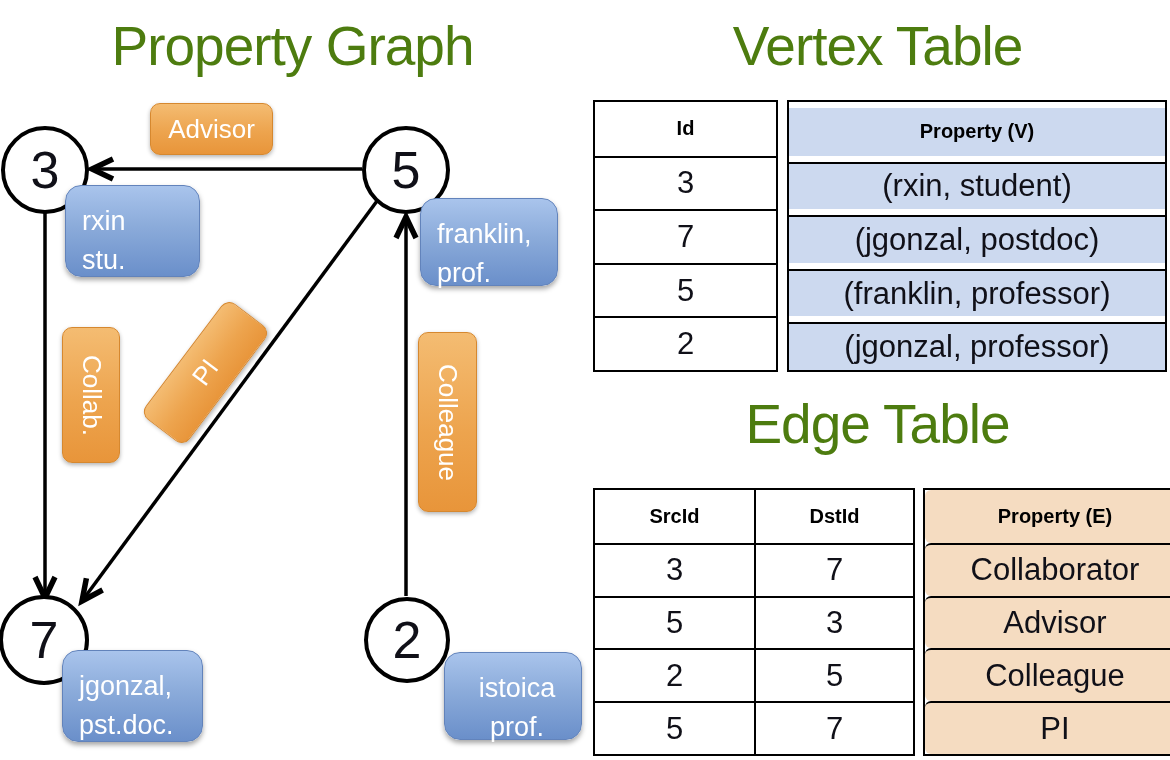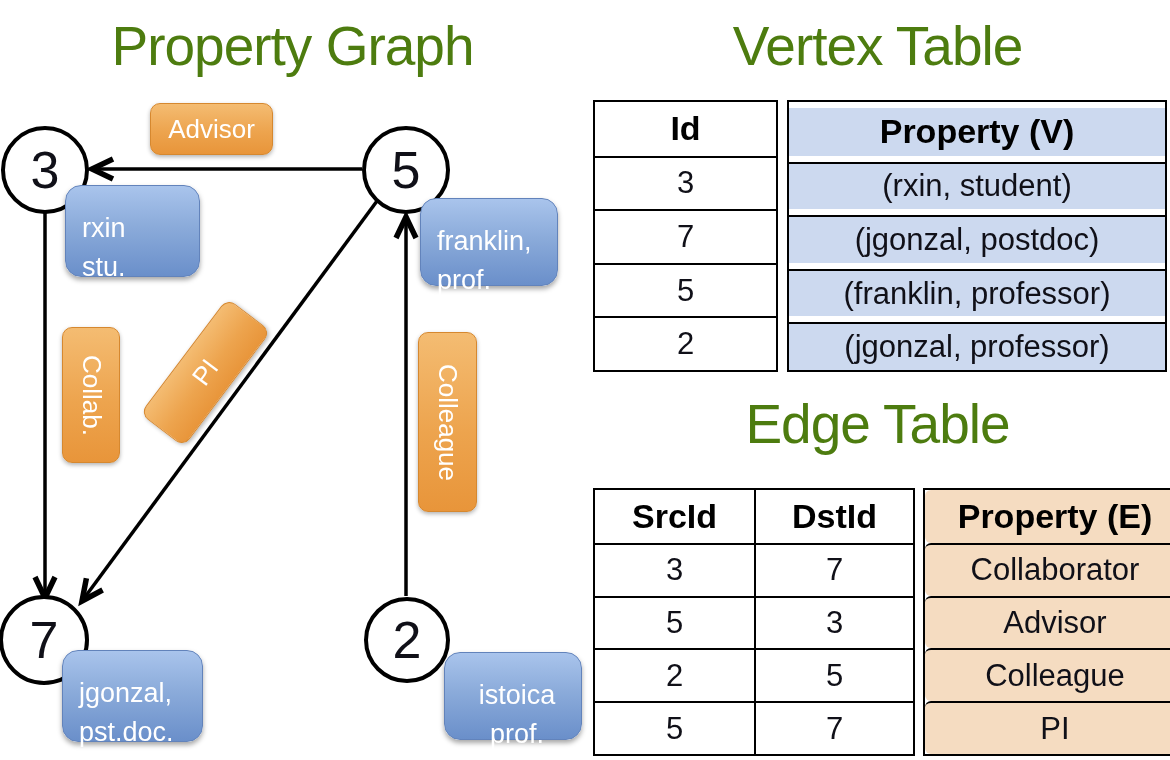--- a/index.html
+++ b/index.html
@@ -21,21 +21,21 @@
           display:flex; align-items:center; justify-content:center; z-index:2;
           font-size:52px; font-weight:300; color:#101018; }
   #node-3 { left:1px;   top:126px; width:88px; height:88px; }
   #node-5 { left:362px; top:126px; width:88px; height:88px; }
   #node-7 { left:-1px;  top:595px; width:90px; height:90px; }
   #node-2 { left:364px; top:597px; width:86px; height:86px; }
 
   .vbox { position:absolute; z-index:3; border-radius:16px;
           background:linear-gradient(180deg,#a9c4ec 0%, #8babda 45%, #6a8fca 100%);
           border:1px solid #6283bb; box-shadow:0 3px 5px rgba(0,0,0,.35);
-          color:#fff; font-size:27px; line-height:1.45; padding:23px 8px 6px 16px; }
+          color:#fff; font-size:27px; line-height:1.45; padding:16px 8px 6px 16px; }
   #vbox-rxin     { left:65px;  top:185px; width:135px; height:92px; }
   #vbox-franklin { left:420px; top:185px; width:138px; height:88px;margin-top:13px; }
   #vbox-jgonzal  { left:62px;  top:650px; width:141px; height:92px; }
   #vbox-istoica  { left:444px; top:652px; width:138px; height:88px;text-align:center; }
 
   .pill { position:absolute; z-index:3; border-radius:10px;
           background:linear-gradient(180deg,#f4bc72 0%, #eda44e 55%, #e8953a 100%);
           border:1px solid #d6882f; box-shadow:0 2px 4px rgba(0,0,0,.3);
           color:#fff; font-size:26px; display:flex; align-items:center; justify-content:center; }
   #pill-advisor   { left:150px; top:103px; width:123px; height:52px; }
@@ -48,21 +48,21 @@
   .tbl-wrap { position:absolute; display:flex; z-index:2; }
   #vertex-table { left:593px; top:100px; width:574px; height:272px; gap:9px; }
   #edge-table   { left:593px; top:488px; width:594px; height:268px; gap:8px; }
 
   .tbl-box { border:2.5px solid #000; background:#fff; display:grid;
              grid-template-rows:repeat(5,1fr); height:100%; }
   .cell { display:flex; align-items:center; justify-content:center; text-align:center;
           border-top:2.5px solid #000; font-size:31px; font-weight:300; color:#101018;
           white-space:nowrap; }
   .cell.first { border-top:none; }
-  .cell.hdr { font-size:34px; font-weight:bold; color:#000; }
+  .cell.hdr { font-size:20px; font-weight:bold; color:#000; }
 
   #vt-id   { width:185px; }
   #vt-prop { flex:1; }
   #vt-prop .cell { background:#ccd9ef;margin-top:6px; }
 
   #et-ids  { width:322px; grid-template-columns:1fr 1fr; }
   #et-ids .cell.rcol { border-left:2.5px solid #000; }
   #et-prop { flex:1; }
   #et-prop .cell { background:#f5dcc1;border-radius:6px; }
 </style>

